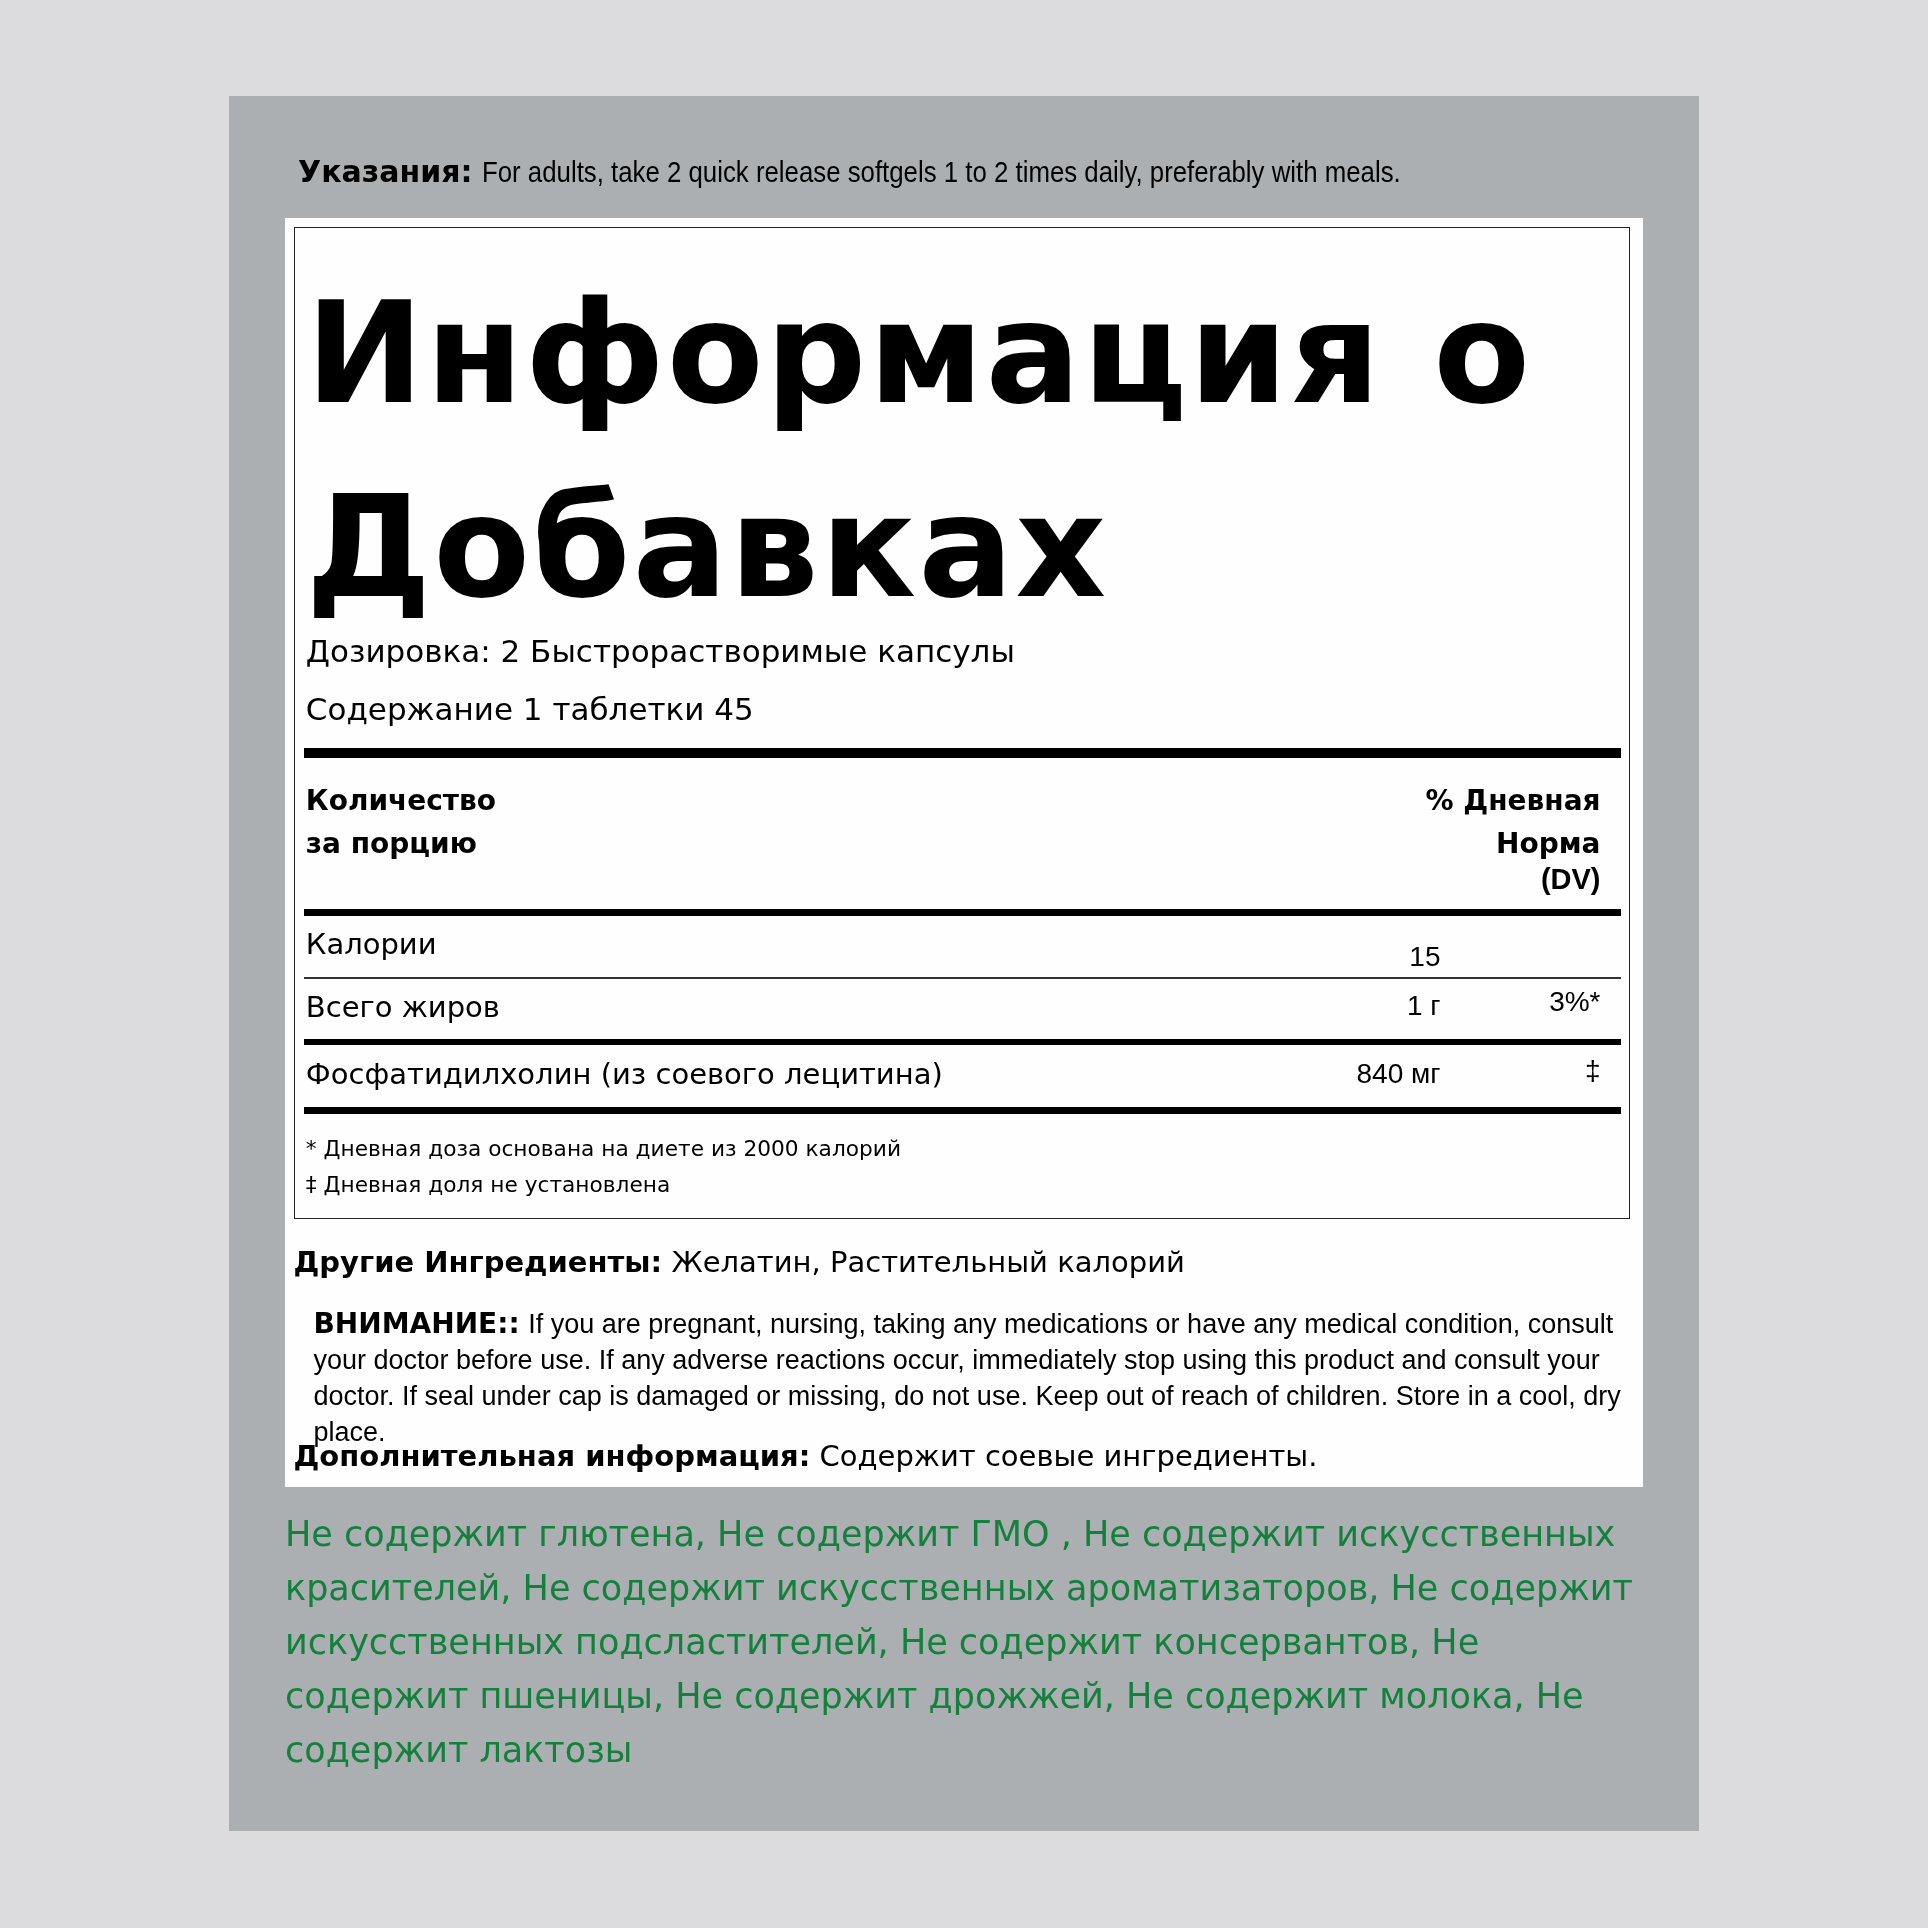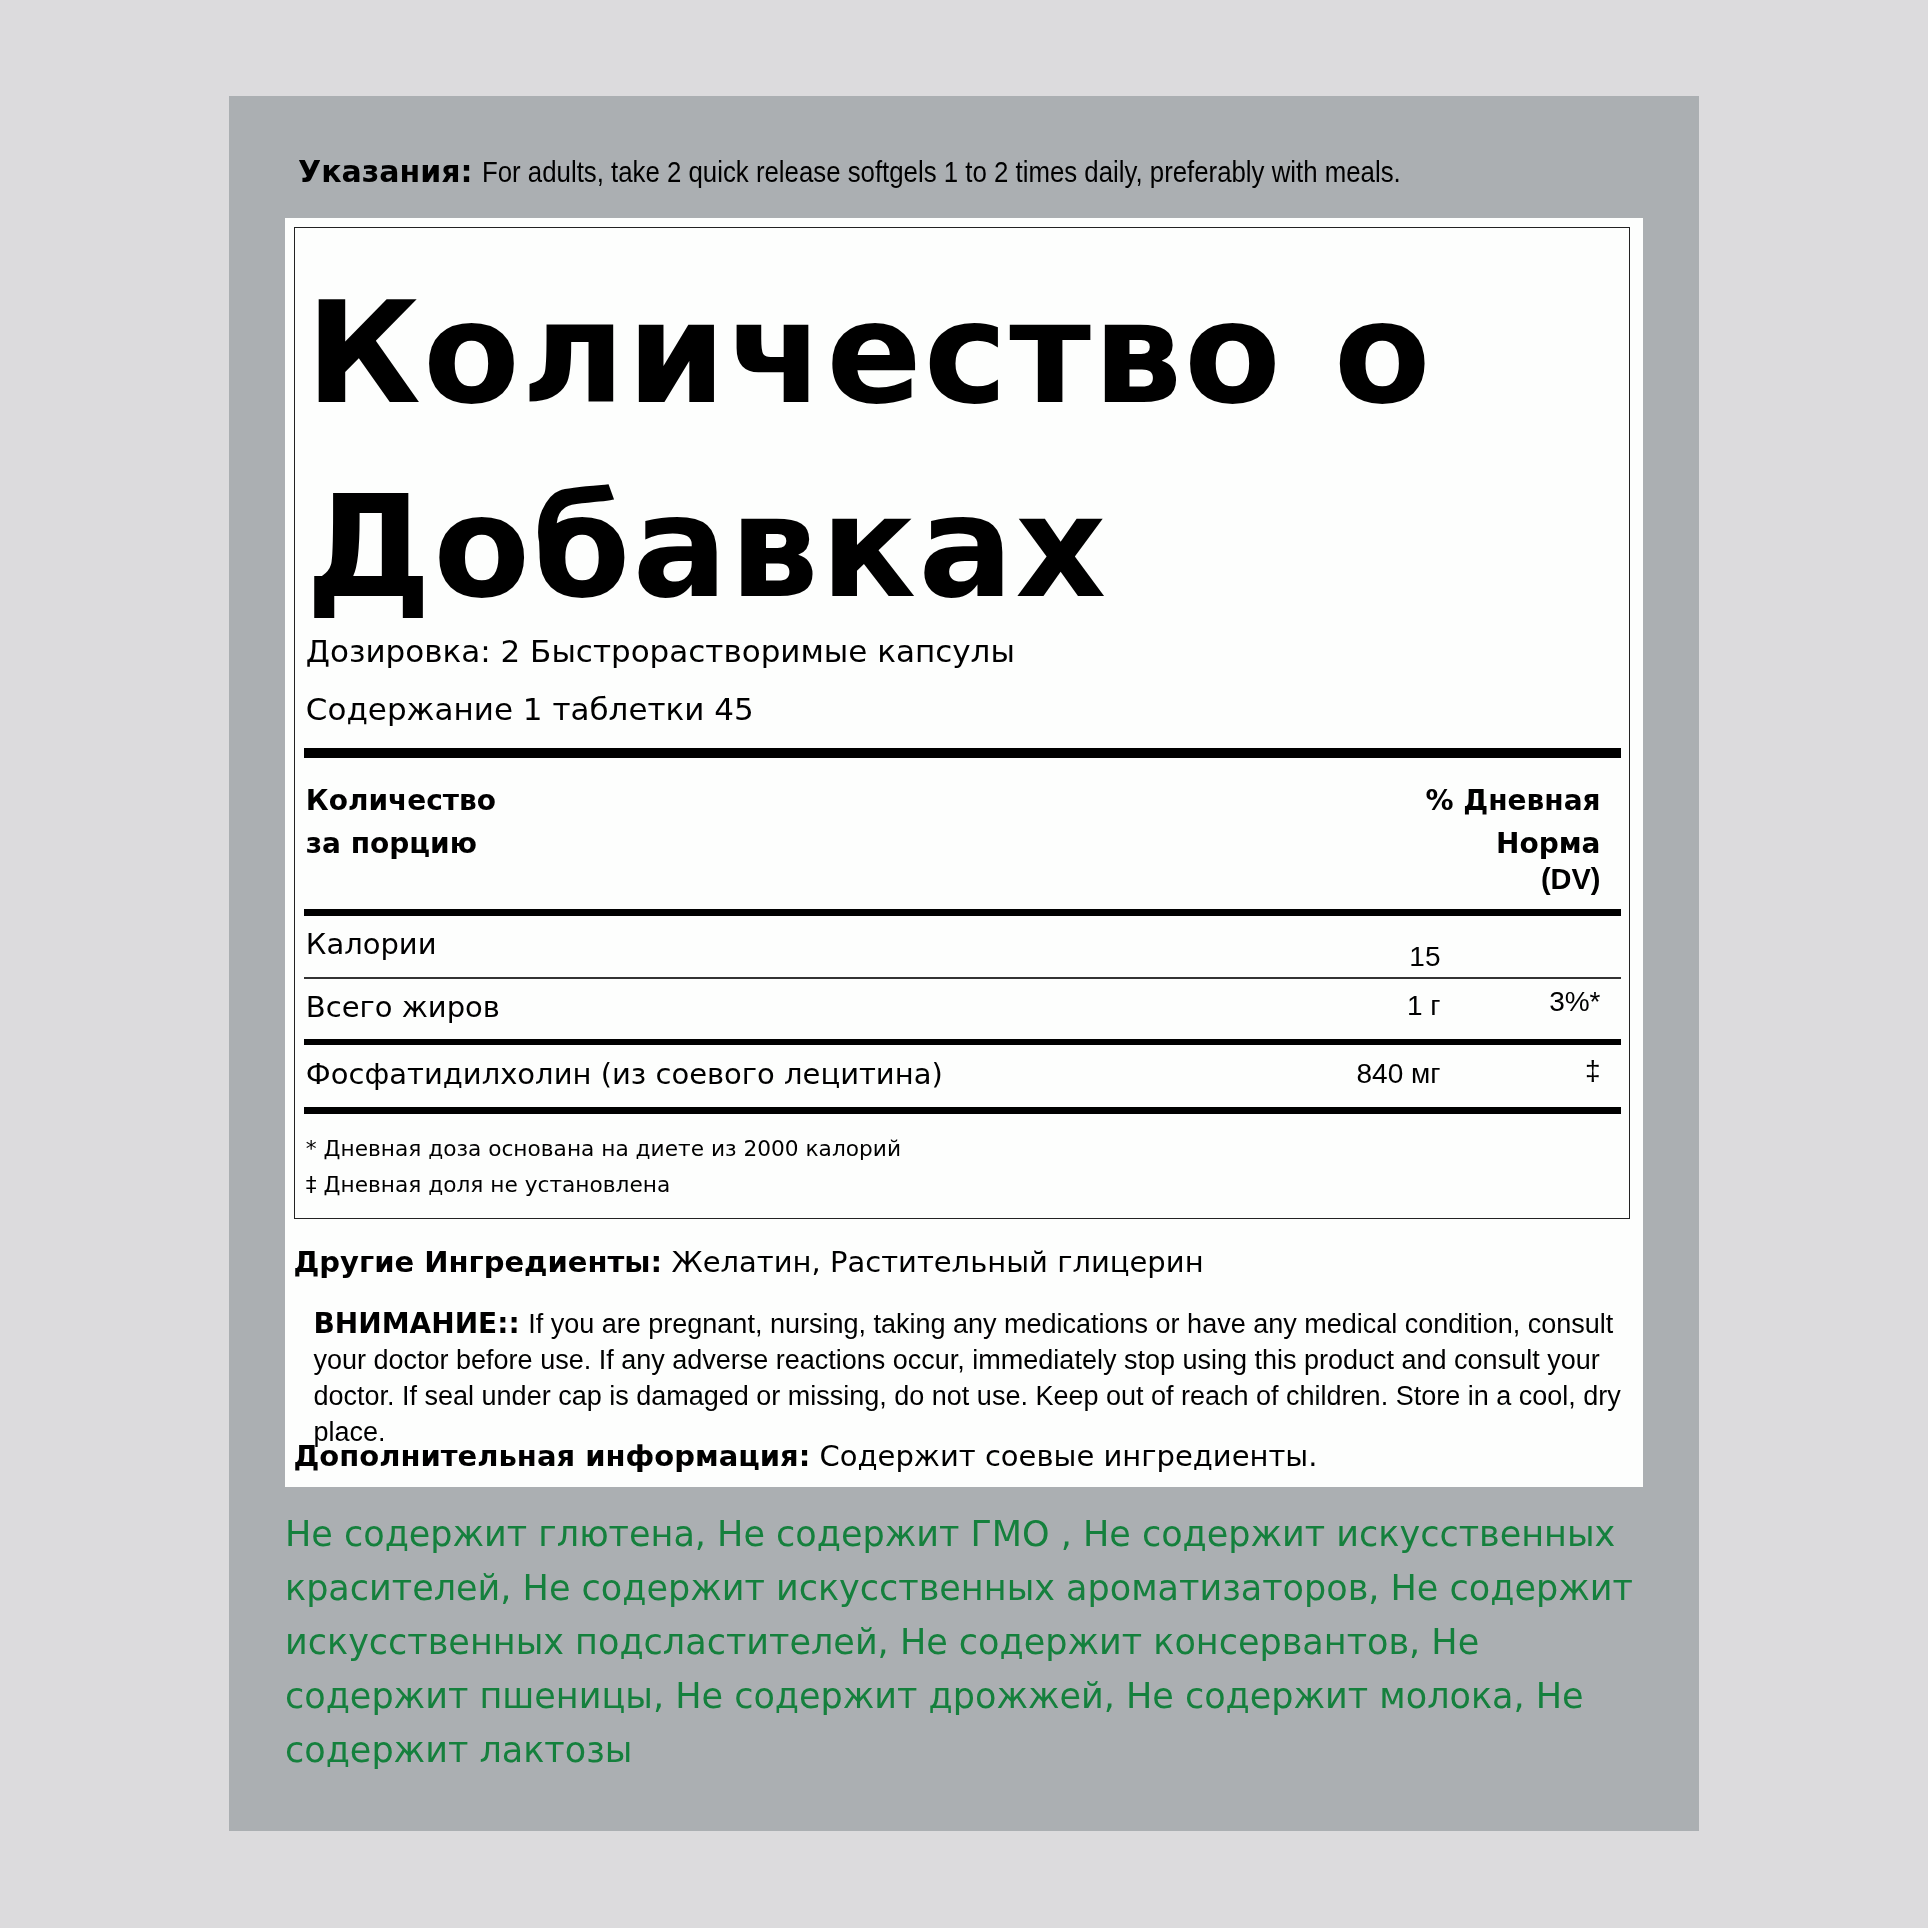--- a/index.html
+++ b/index.html
@@ -107,21 +107,21 @@
 <div class="gray-panel"></div>
 
 <div class="directions">
   <span class="bold">Указания:</span>
   <span class="cond">For adults, take 2 quick release softgels 1 to 2 times daily, preferably with meals.</span>
 </div>
 
 <div class="white-panel">
   <div class="facts-box">
     <div class="title">
-      <div>Количество о</div>
+      <div>Информация о</div>
       <div>Добавках</div>
     </div>
 
     <div class="serving size">Дозировка: 2 Быстрорастворимые капсулы</div>
     <div class="serving per">Содержание 1 таблетки 45</div>
 
     <div class="bar" style="top:520px;height:9.4px;"></div>
 
     <div class="hdr-left">
       <div>Количество</div>
@@ -158,21 +158,21 @@
     </div>
 
     <div class="bar" style="top:879px;height:6.6px;"></div>
 
     <div class="footnote" style="top:908px;">* Дневная доза основана на диете из 2000 калорий</div>
     <div class="footnote" style="top:944px;">‡ Дневная доля не установлена</div>
   </div>
 
   <div class="section" style="top:1026px;">
     <span class="bold">Другие Ингредиенты:</span>
-    <span>Желатин, Растительный глицерин</span>
+    <span>Желатин, Растительный калорий</span>
   </div>
 
   <div class="warning">
     <span class="bold">ВНИМАНИЕ::</span>
     <span class="cond">If you are pregnant, nursing, taking any medications or have any medical condition, consult your doctor before use. If any adverse reactions occur, immediately stop using this product and consult your doctor. If seal under cap is damaged or missing, do not use. Keep out of reach of children. Store in a cool, dry place.</span>
   </div>
 
   <div class="section" style="top:1220px;">
     <span class="bold">Дополнительная информация:</span>
     <span>Содержит соевые ингредиенты.</span>

